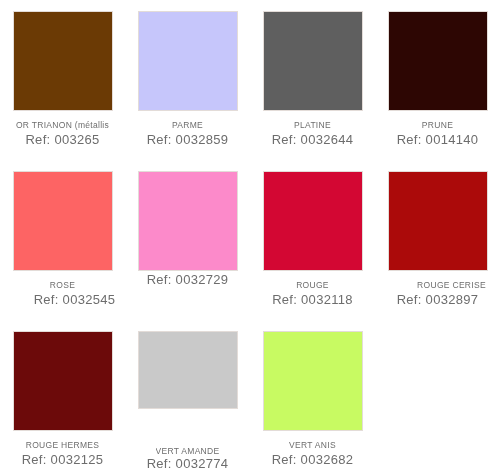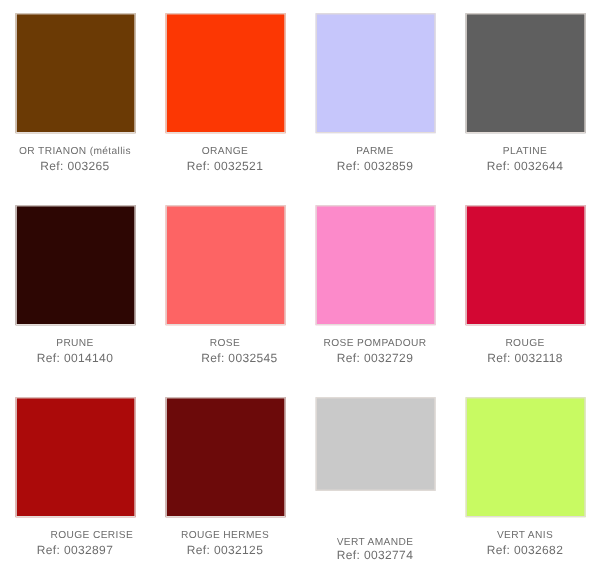--- a/index.html
+++ b/index.html
@@ -47,41 +47,36 @@
     line-height: 11px;
     color: #6d6d6d;
     letter-spacing: 0.3px;
     text-align: center;
     white-space: nowrap;
     overflow: hidden;
     max-width: 124px;
   }
   .swatch-ref {
     margin-top: 3px;
-    font-size: 10px;
+    font-size: 13px;
     line-height: 11px;
     color: #6d6d6d;
     letter-spacing: 0.3px;
     text-align: center;
     white-space: nowrap;
   }
 </style>
 </head>
 <body>
 
 <div id="swatch-grid" style="background: rgb(255, 255, 255);">
     <div class="swatch-cell">
       <div class="swatch-chip" style="background: rgb(107, 58, 5); border-color: rgb(227, 220, 216);"></div>
       <div class="swatch-name" style="color: rgb(109, 109, 109);">OR TRIANON (métallis</div>
       <div class="swatch-ref" style="color: rgb(109, 109, 109);">Ref: 003265</div>
-    </div>
-    <div class="swatch-cell">
-      <div class="swatch-chip" style="background: rgb(252, 55, 3); border-color: rgb(227, 220, 216);"></div>
-      <div class="swatch-name" style="color: rgb(109, 109, 109);">ORANGE</div>
-      <div class="swatch-ref" style="color: rgb(109, 109, 109);">Ref: 0032521</div>
     </div>
     <div class="swatch-cell">
       <div class="swatch-chip" style="background: rgb(198, 198, 251); border-color: rgb(227, 220, 216);"></div>
       <div class="swatch-name" style="color: rgb(109, 109, 109);">PARME</div>
       <div class="swatch-ref" style="color: rgb(109, 109, 109);">Ref: 0032859</div>
     </div>
     <div class="swatch-cell">
       <div class="swatch-chip" style="background: rgb(95, 95, 95); border-color: rgb(227, 220, 216);"></div>
       <div class="swatch-name" style="color: rgb(109, 109, 109);">PLATINE</div>
       <div class="swatch-ref" style="color: rgb(109, 109, 109);">Ref: 0032644</div>
@@ -91,21 +86,20 @@
       <div class="swatch-name" style="color: rgb(109, 109, 109);">PRUNE</div>
       <div class="swatch-ref" style="color: rgb(109, 109, 109);">Ref: 0014140</div>
     </div>
     <div class="swatch-cell">
       <div class="swatch-chip" style="background: rgb(253, 100, 100); border-color: rgb(227, 220, 216);"></div>
       <div class="swatch-name" style="color: rgb(109, 109, 109);">ROSE</div>
       <div class="swatch-ref" style="color: rgb(109, 109, 109); margin-left: 24px;">Ref: 0032545</div>
     </div>
     <div class="swatch-cell">
       <div class="swatch-chip" style="background: rgb(252, 138, 202); border-color: rgb(227, 220, 216);"></div>
-      <div class="swatch-name" style="color: rgb(109, 109, 109);">ROSE POMPADOUR</div>
       <div class="swatch-ref" style="color: rgb(109, 109, 109);">Ref: 0032729</div>
     </div>
     <div class="swatch-cell">
       <div class="swatch-chip" style="background: rgb(211, 7, 51); border-color: rgb(227, 220, 216);"></div>
       <div class="swatch-name" style="color: rgb(109, 109, 109);">ROUGE</div>
       <div class="swatch-ref" style="color: rgb(109, 109, 109);">Ref: 0032118</div>
     </div>
     <div class="swatch-cell">
       <div class="swatch-chip" style="background: rgb(171, 10, 10); border-color: rgb(227, 220, 216);"></div>
       <div class="swatch-name" style="color: rgb(109, 109, 109); padding-left: 28px;">ROUGE CERISE</div>

